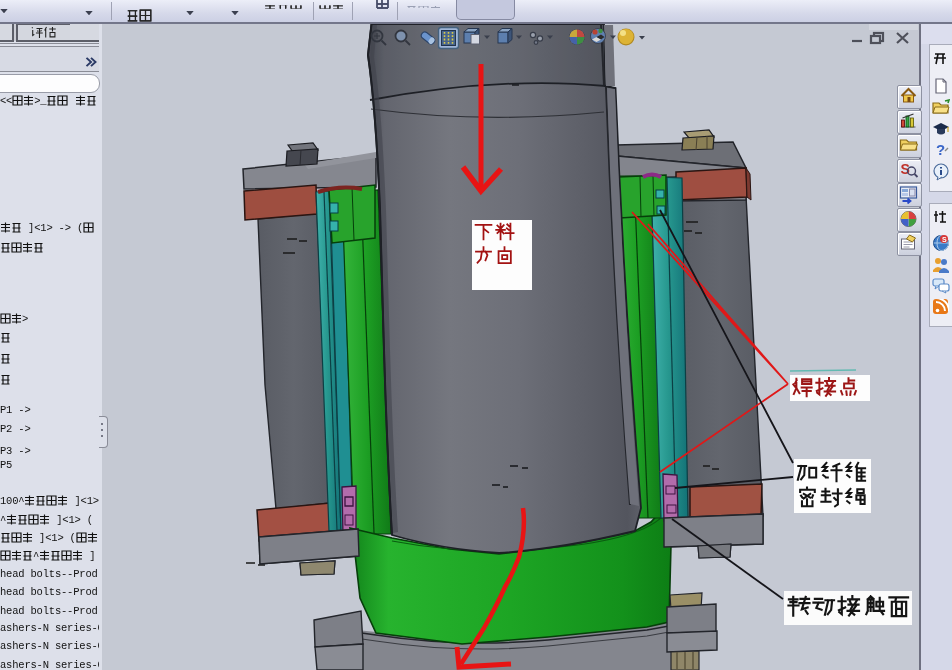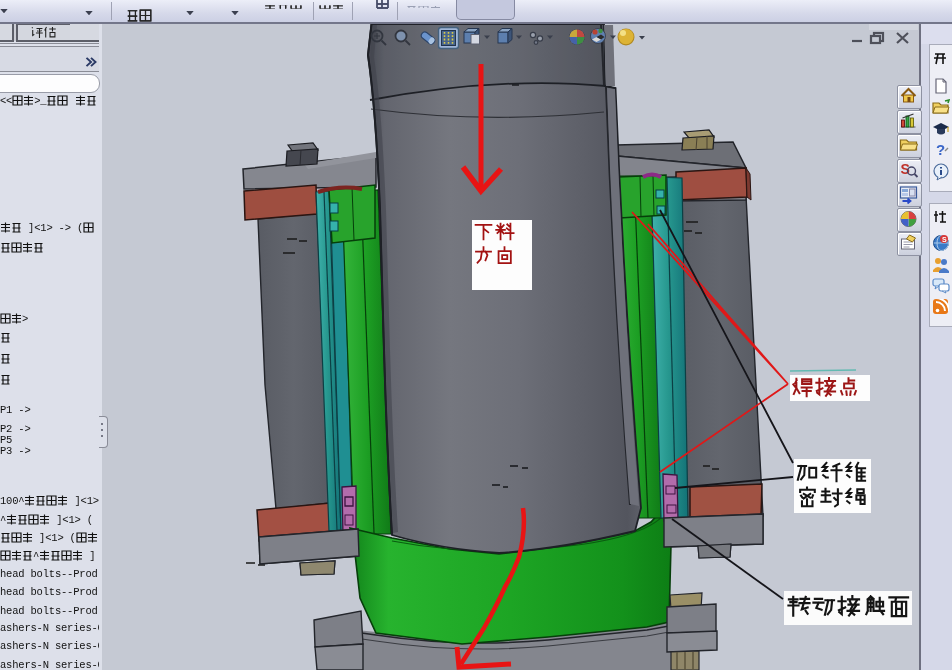--- a/index.html
+++ b/index.html
@@ -165,21 +165,21 @@
       </svg></div>
 <div class="treerow" style="top:353px;width:99px;"><svg width="11" height="11" viewBox="0 0 22 22" style="margin-top:0px">
         <path d="M3,3 H19 M6,3 V20 M16,3 V20 M3,20 H19 M3,12 H19" stroke="#111" stroke-width="2.30" fill="none"></path>
       </svg></div>
 <div class="treerow" style="top:374px;width:99px;"><svg width="11" height="11" viewBox="0 0 22 22" style="margin-top:0px">
         <path d="M3,3 H19 M6,3 V20 M16,3 V20 M3,20 H19 M3,12 H19" stroke="#111" stroke-width="2.30" fill="none"></path>
       </svg></div>
 <div class="treerow" style="top:404px;width:99px;"><span style="position:relative;top:0px;">P1 -&gt;</span></div>
 <div class="treerow" style="top:423px;width:99px;"><span style="position:relative;top:0px;">P2 -&gt;</span></div>
 <div class="treerow" style="top:441px;width:99px;"><span style="position:relative;top:4px;">P3 -&gt;</span></div>
-<div class="treerow" style="top:434px;width:99px;"><span style="position:relative;top:0px;">P5</span></div>
+<div class="treerow" style="top:459px;width:99px;"><span style="position:relative;top:0px;">P5</span></div>
 <div class="treerow" style="top:477px;width:99px;"><span style="position:relative;top:12px;">P7</span></div>
 <div class="treerow" style="top:495px;width:99px;"><span style="position:relative;top:0px;">100^</span><svg width="11" height="11" viewBox="0 0 22 22" style="margin-top:0px">
         <path d="M2,5 H20 M2,11 H20 M2,18 H20 M11,1 V21" stroke="#111" stroke-width="2.30" fill="none"></path>
       </svg><svg width="11" height="11" viewBox="0 0 22 22" style="margin-top:0px">
         <path d="M3,3 H19 M6,3 V20 M16,3 V20 M3,20 H19 M3,12 H19" stroke="#111" stroke-width="2.30" fill="none"></path>
       </svg><svg width="11" height="11" viewBox="0 0 22 22" style="margin-top:0px">
         <path d="M2,2 H20 V20 H2 Z M2,11 H20 M11,2 V20" stroke="#111" stroke-width="2.30" fill="none"></path>
       </svg><svg width="11" height="11" viewBox="0 0 22 22" style="margin-top:0px">
         <path d="M2,5 H20 M2,11 H20 M2,18 H20 M11,1 V21" stroke="#111" stroke-width="2.30" fill="none"></path>
       </svg><span style="position:relative;top:0px;">&nbsp;]&lt;1&gt;</span></div>

